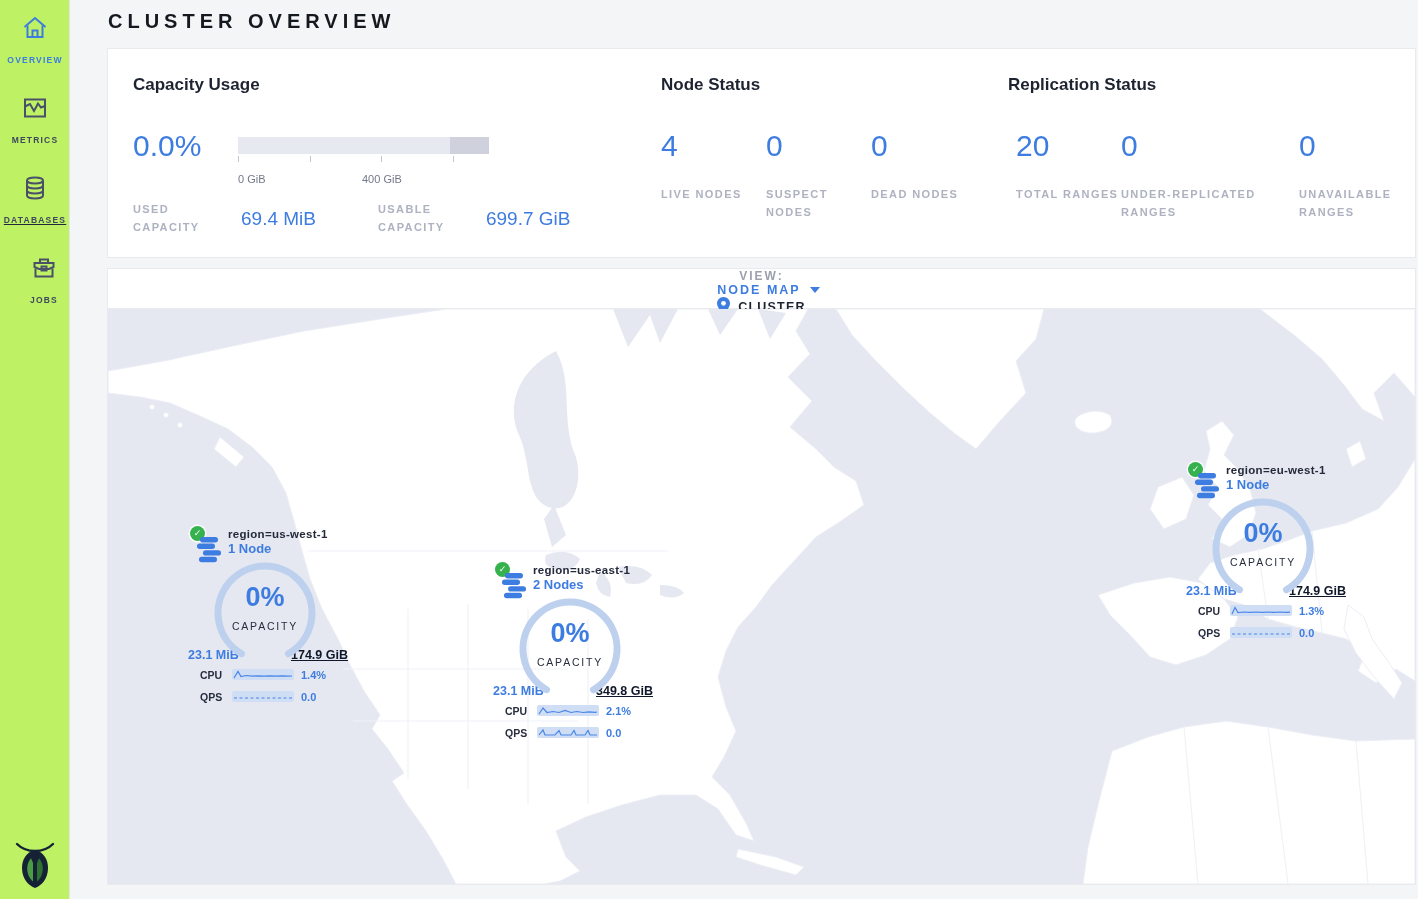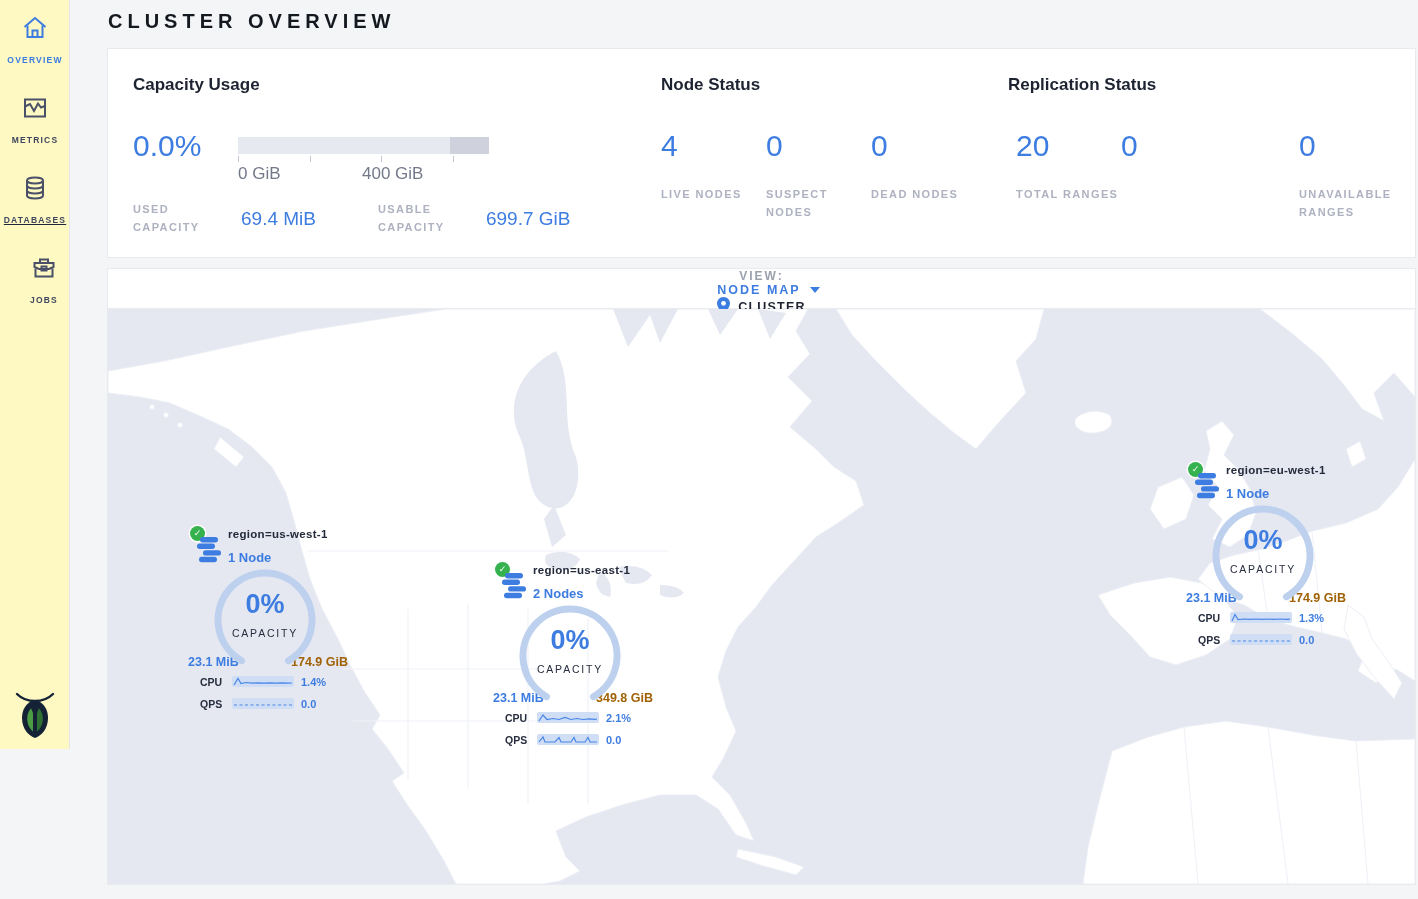--- a/index.html
+++ b/index.html
@@ -2,22 +2,22 @@
 <html><head>
 <meta charset="utf-8">
 <style>
   * { margin:0; padding:0; box-sizing:border-box; }
   html,body { width:1418px; height:899px; overflow:hidden; }
   body { font-family:"Liberation Sans","DejaVu Sans",sans-serif; background:#f4f5f7; color:#21283a; }
 
   .app { position:relative; width:1418px; height:899px; }
 
   
-  .sidebar { position:absolute; left:0; top:0; width:70px; height:749px;
-             background:#fef9c3; border-right:1px solid #e4e5e9; z-index:5; }
+  .sidebar { position:absolute; left:0; top:0; width:70px; height:899px;
+             background:#bef264; border-right:1px solid #e4e5e9; z-index:5; }
   .nav-item { position:absolute; left:0; width:70px; text-align:center; cursor:pointer; }
   .nav-item .ic { display:block; margin:0 auto 7px auto; width:28px; height:28px; }
   .nav-item .lbl { font-size:8.5px; font-weight:bold; letter-spacing:1.2px; color:#3f475e; }
   .nav-item.active .lbl { color:#3d7ce0; }
   .nav-overview { top:14px; } .nav-metrics { top:94px; }
   .nav-databases { top:174px;text-decoration:underline; } .nav-jobs { top:254px;padding-left:18px; }
   .sidebar-logo { position:absolute; left:13px; bottom:9px; width:44px; height:52px; }
 
   
   .content { position:absolute; left:82px; top:0; width:1348px; height:899px; }
@@ -33,21 +33,21 @@
   .t-capacity { left:25px; top:26px; }
   .t-nodes    { left:553px; top:26px; }
   .t-repl     { left:900px; top:26px; }
 
   .cap-pct { position:absolute; left:25px; top:80px; font-size:30px; color:#3d7ce0; }
   .cap-chart { position:absolute; left:130px; top:88px; width:260px; }
   .cap-bar { position:relative; width:251px; height:17px; background:#e7e9f0; }
   .cap-bar .seg-dark { position:absolute; right:0; top:0; width:39px; height:17px; background:#cfd2dc; }
   .cap-ticks { position:relative; height:7px; margin-top:2px; }
   .cap-ticks i { position:absolute; top:0; width:1px; height:6px; background:#c3c6d1; }
-  .cap-axis { position:relative; height:14px; margin-top:1px; font-size:17px; color:#74798a; }
+  .cap-axis { position:relative; height:14px; margin-top:10px; font-size:11px; color:#74798a; }
   .cap-axis span { position:absolute; top:0; }
   .ax-0 { left:0; } .ax-400 { left:124px; }
 
   .cap-stats { position:absolute; left:25px; top:140px; display:flex; align-items:center; }
   .cap-group { display:flex; align-items:center;margin-top:12px; }
   .cap-group + .cap-group { margin-left:62px; }
   .mini-lbl { width:86px; font-size:11px; letter-spacing:1.4px; line-height:1.6;
               color:#aeb2c0; font-weight:600; }
   .cap-val { font-size:19px; color:#3d7ce0; margin-left:22px; white-space:nowrap; }
 
@@ -83,31 +83,31 @@
   .nm-us-west { left:80px;  top:219px; }
   .nm-us-east { left:385px; top:255px; }
   .nm-eu-west { left:1078px; top:155px; }
 
   .nm-head { position:relative; padding-left:40px; min-height:30px; }
   .nm-check { position:absolute; left:2px; top:-2px; width:15px; height:15px; border-radius:50%;
               background:#35b14e; box-shadow:0 0 0 1.5px #ffffff; color:#fff; font-size:9px;
               font-weight:bold; line-height:15px; text-align:center; }
   .nm-db { position:absolute; left:9px; top:9px; }
   .nm-region { font-size:11.5px; font-weight:bold; color:#242a3b; letter-spacing:.3px; white-space:nowrap; }
-  .nm-nodes { font-size:13px; font-weight:bold; color:#3d7ce0; margin-top:10px; }
+  .nm-nodes { font-size:13px; font-weight:bold; color:#3d7ce0; margin-top:1px; }
 
   .nm-gauge { position:relative; width:150px; height:104px; margin-left:2px; }
   .nm-pct { position:absolute; left:0; width:150px; top:24px; text-align:center;
             font-size:27px; font-weight:bold; color:#3d7ce0; }
   .nm-caplbl { position:absolute; left:0; width:150px; top:62px; text-align:center;
                font-size:10.5px; font-weight:normal; letter-spacing:1.8px; color:#272d3e; }
 
   .nm-values { display:flex; justify-content:space-between; width:160px; margin-top:-14px; }
   .nm-used  { font-size:12.5px; font-weight:bold; color:#3d7ce0; }
-  .nm-total { font-size:12.5px; font-weight:bold; color:#a16207; }
+  .nm-total { font-size:12.5px; font-weight:bold; color:#0f172a;text-decoration:underline; }
 
   .nm-row { display:flex; align-items:center; margin:4px 0 0 12px; }
   .nm-row .rl { width:30px; text-align:left; font-size:10.5px; font-weight:bold; color:#272d3e; }
   .nm-row .spark { margin:0 7px 0 2px; }
   .nm-row .rv { font-size:11px; font-weight:bold; color:#3d7ce0; }
 </style>
 </head>
 <body>
 
 <div class="app">
@@ -232,20 +232,21 @@
         </div>
       </div>
 
       <div class="stat-grid sg-repl">
         <div class="stat">
           <div class="num">20</div>
           <div class="lbl">TOTAL RANGES</div>
         </div>
         <div class="stat wide">
           <div class="num">0</div>
+          <div class="lbl">UNDER-REPLICATED RANGES</div>
         </div>
         <div class="stat w130">
           <div class="num">0</div>
           <div class="lbl">UNAVAILABLE RANGES</div>
         </div>
       </div>
     </div>
 
     <div class="card card-map">
 

